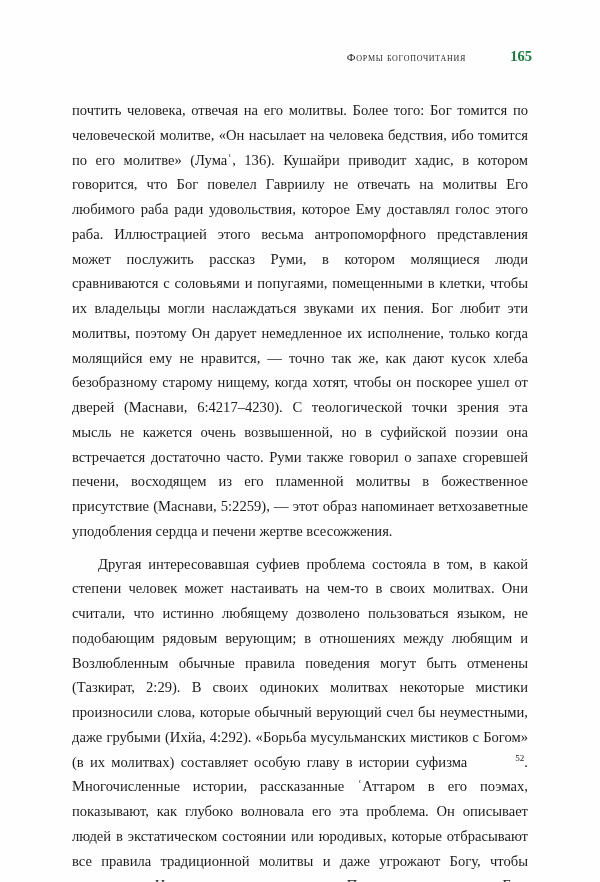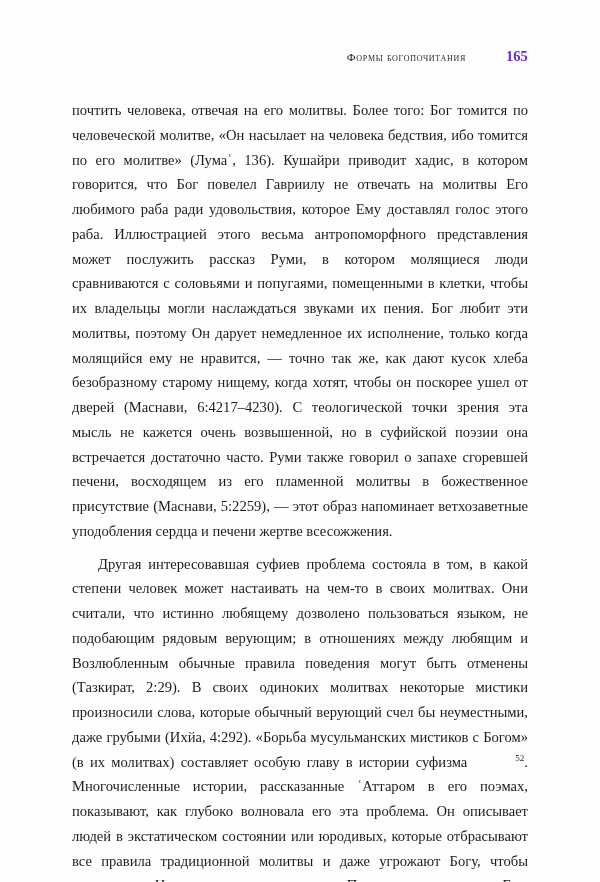--- a/index.html
+++ b/index.html
@@ -41,24 +41,24 @@
     text-transform: lowercase;
     color: #1f1f1f;
     white-space: nowrap;
   }
   .running-head-title::first-letter {
     text-transform: uppercase;
   }
   .running-head-page {
     font-size: 14.5px;
     font-weight: bold;
-    color: #6d28d9;
+    color: #15803d;
     margin-left: 40px;
     min-width: 30px;
-    text-align: left;
+    text-align: center;
   }
 
   
   .body-text {
     position: absolute;
     top: 90px;
     left: 64px;
     width: 472px;
   }
 

